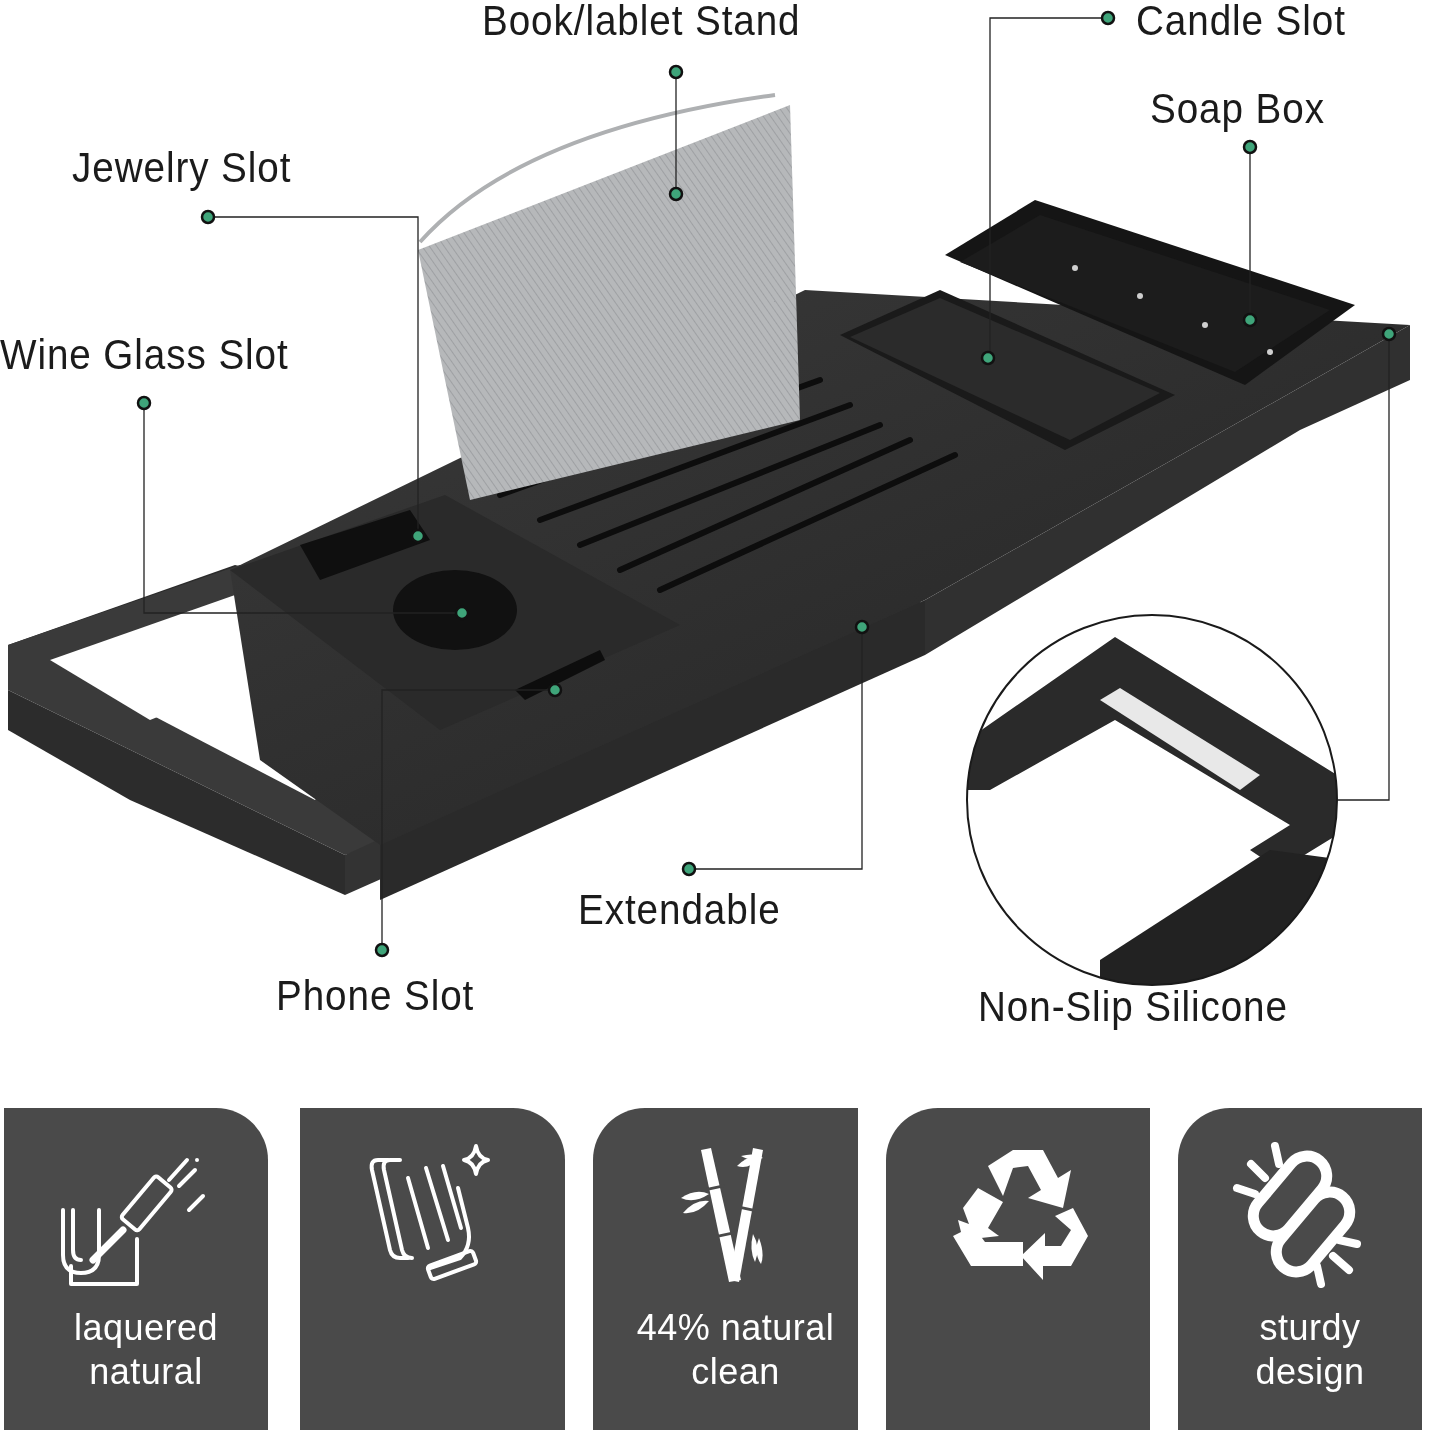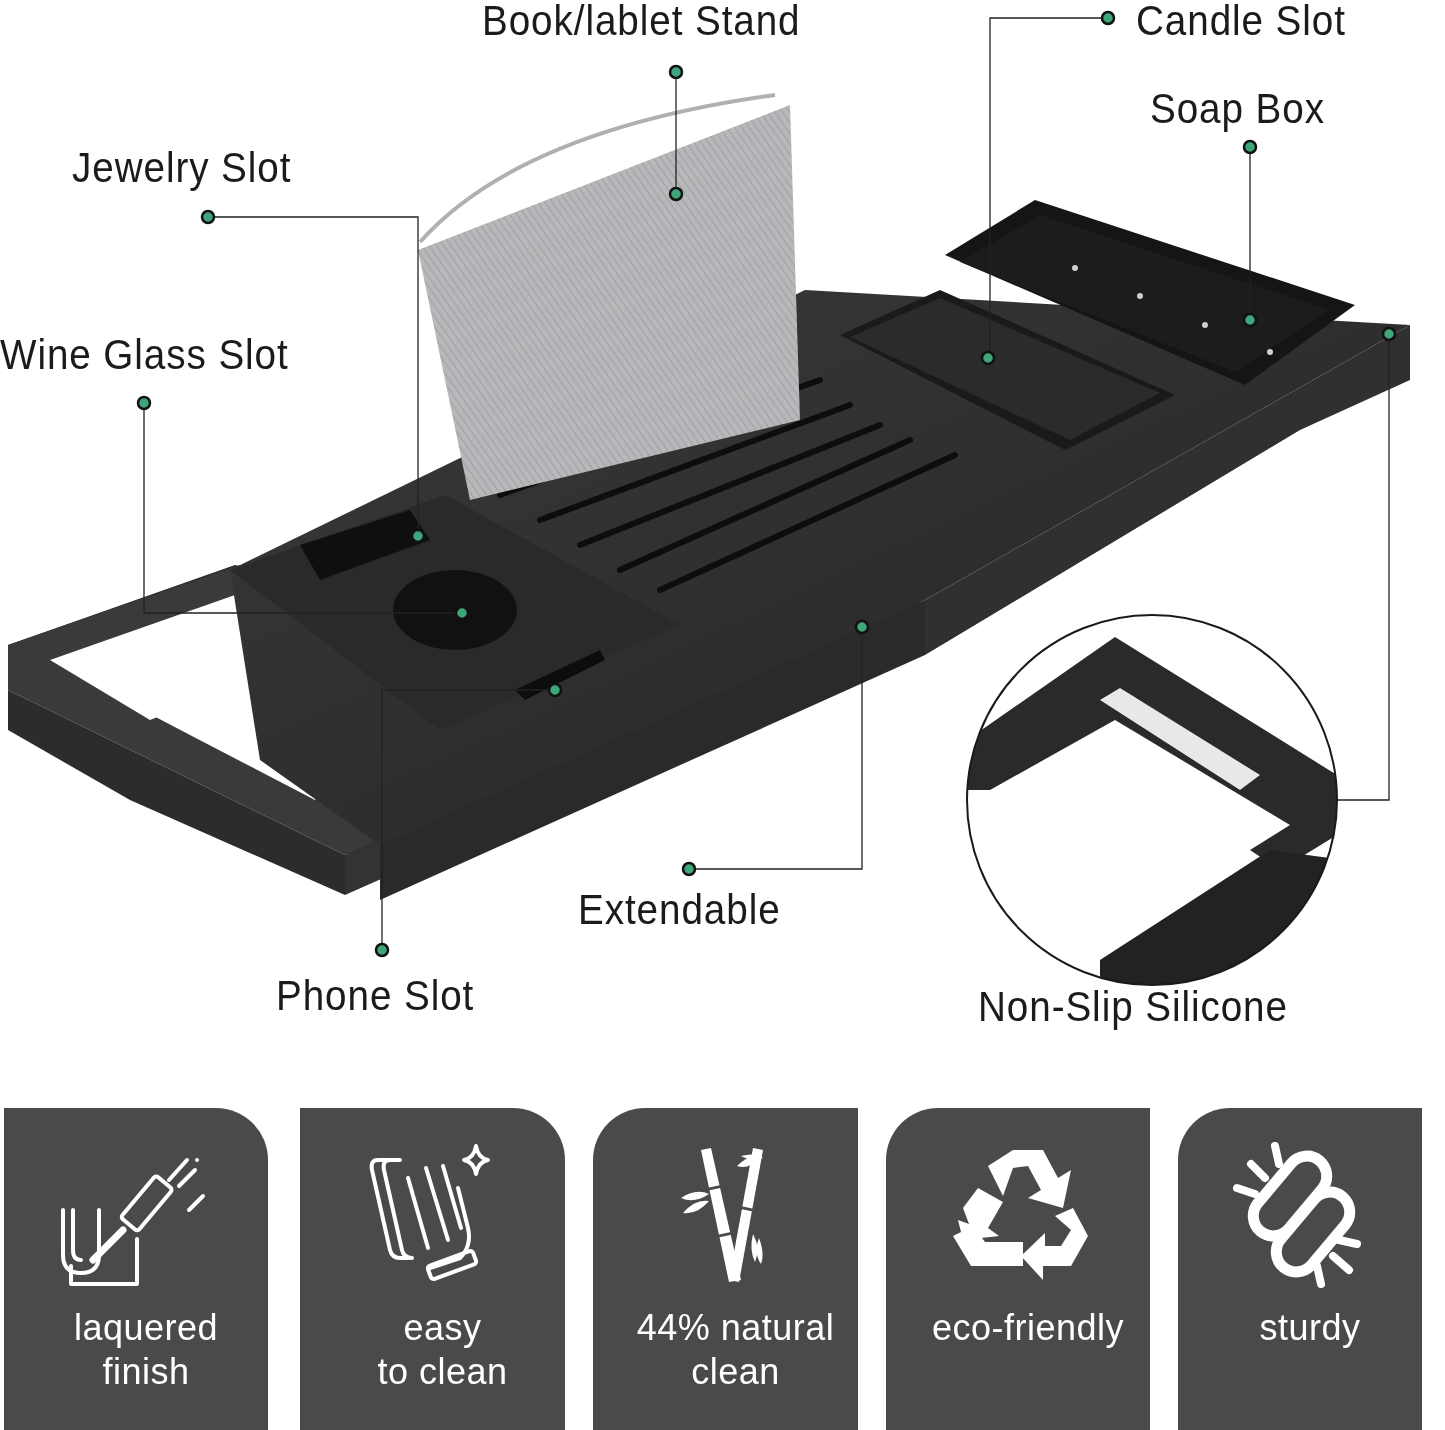--- a/index.html
+++ b/index.html
@@ -132,36 +132,32 @@
   <svg class="icon" viewBox="0 0 170 150" fill="none" stroke="#fff" stroke-width="4" stroke-linecap="round" stroke-linejoin="round">
     <path d="M12,72 v45 q0,18 18,18 q18,0 18,-18 v-45"></path>
     <path d="M22,72 v40 q0,10 8,10"></path>
     <path d="M20,128 v18 h66 v-45"></path>
     <rect x="85" y="38" width="22" height="55" rx="3" transform="rotate(40 96 65)"></rect>
     <path d="M72,92 l-30,30" stroke-width="7"></path>
     <path d="M118,42 l18,-20 M128,48 l16,-16 M146,22 l0,0 M138,72 l14,-14"></path>
   </svg>
   <div class="label">
     <span>laquered</span>
-    <span>finish</span>
+    <span>natural</span>
   </div>
 </div>
 
 <div class="card r-tr" style="left:300px; width:265px;">
   <svg class="icon" viewBox="0 0 170 150" fill="none" stroke="#fff" stroke-width="4" stroke-linecap="round" stroke-linejoin="round">
     <path d="M40,22 h-10 q-8,0 -6,10 l18,80 q2,8 10,8 h8"></path>
     <path d="M52,22 h-10 q-8,0 -6,10 l18,80 q2,8 10,8"></path>
     <path d="M60,40 l20,70 M78,30 l22,72 M95,28 l18,62 M110,50 l10,40 q4,18 -8,30 l-30,10"></path>
     <rect x="80" y="120" width="48" height="14" rx="3" transform="rotate(-20 104 127)"></rect>
     <path d="M128,8 q2,12 12,14 q-10,2 -12,14 q-2,-12 -12,-14 q10,-2 12,-14 z"></path>
   </svg>
-  <div class="label">
-    <span>easy</span>
-    <span>to clean</span>
-  </div>
 </div>
 
 <div class="card r-tl" style="left:593px; width:265px;">
   <svg class="icon" viewBox="0 0 170 150" fill="#fff">
     <polygon points="60,12 70,10 100,142 88,144"></polygon>
     <polygon points="112,10 122,12 98,144 88,142"></polygon>
     <rect x="66" y="48" width="18" height="3" fill="#4a4a4a" transform="rotate(-12 75 50)"></rect>
     <rect x="76" y="95" width="18" height="3" fill="#4a4a4a" transform="rotate(-12 85 97)"></rect>
     <rect x="100" y="70" width="18" height="3" fill="#4a4a4a" transform="rotate(12 109 72)"></rect>
     <path d="M40,60 q15,-10 28,-4 q-15,10 -28,4 z"></path>
@@ -177,29 +173,26 @@
   </div>
 </div>
 
 <div class="card r-tl" style="left:886px; width:264px;">
   <svg class="icon" viewBox="0 0 170 150" fill="#fff">
     <polygon points="55,28 80,12 110,12 125,40 138,32 130,70 95,60 108,52 95,28 80,30 70,58"></polygon>
     <polygon points="30,70 45,50 70,64 55,90 66,98 30,102 25,82 36,86"></polygon>
     <polygon points="20,98 38,128 90,128 90,104 52,104 40,88"></polygon>
     <polygon points="140,70 155,98 138,128 110,128 110,142 88,118 112,95 112,108 128,108 138,92 122,78"></polygon>
   </svg>
-  <div class="label">
-    <span>eco-friendly</span>
-    <span></span>
-  </div>
 </div>
 
 <div class="card r-tl" style="left:1178px; width:244px;">
   <svg class="icon" viewBox="0 0 170 150" fill="none" stroke="#fff" stroke-width="11" stroke-linecap="round">
     <rect x="55" y="12" width="40" height="92" rx="20" transform="rotate(40 75 58)"></rect>
     <rect x="78" y="48" width="40" height="92" rx="20" transform="rotate(40 98 94)"></rect>
     <path d="M36,26 l14,14 M60,8 l4,18 M22,50 l18,6" stroke-width="8"></path>
     <path d="M124,102 l18,4 M118,118 l16,14 M102,128 l4,18" stroke-width="8"></path>
   </svg>
   <div class="label">
     <span>sturdy</span>
+    <span>design</span>
   </div>
 </div>
 
 </body></html>

